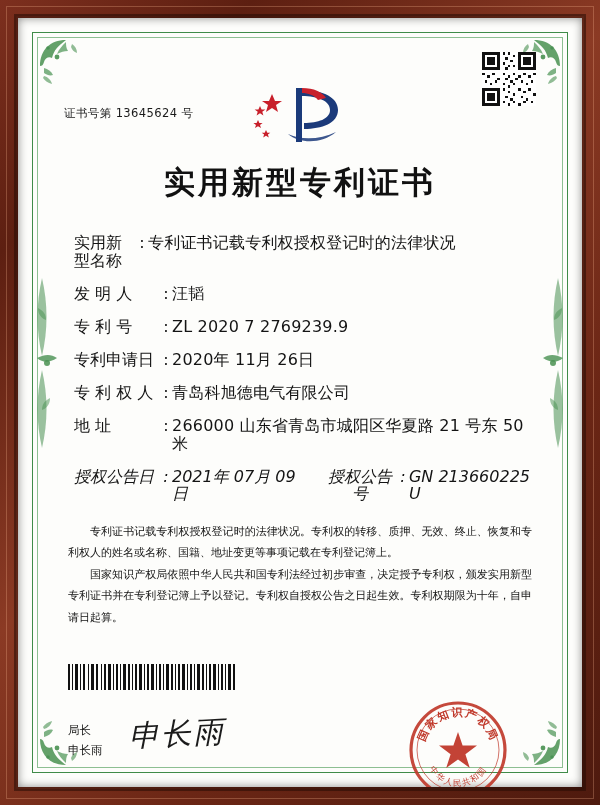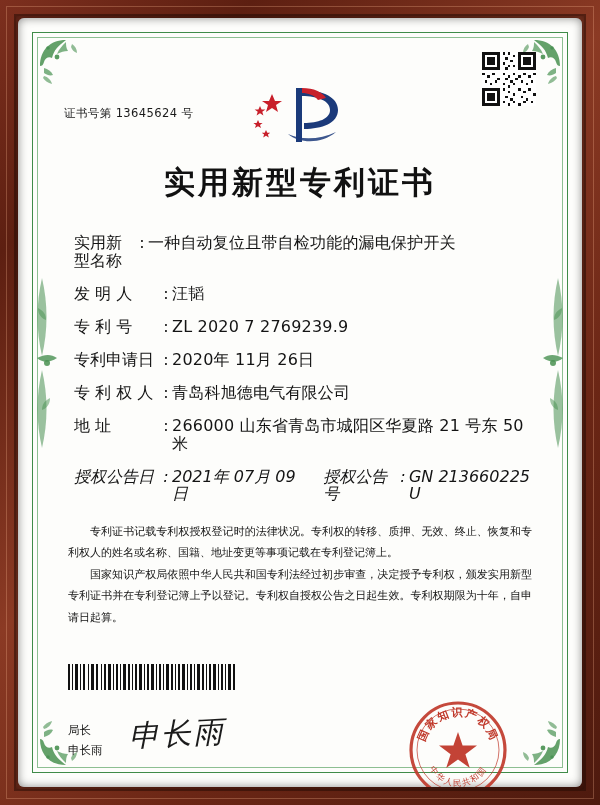--- a/index.html
+++ b/index.html
@@ -32,21 +32,20 @@
     pointer-events:none;
   }
 
   
   .sheet {
     position:relative;
     width:100%; height:100%;
     background:#fdfdfb;
     box-shadow: 0 0 10px rgba(0,0,0,.45) inset, 0 0 4px rgba(0,0,0,.4);
     overflow:hidden;
-    border-radius:6px;
   }
 
   
   .green-border {
     position:absolute; left:14px; top:14px; right:14px; bottom:14px;
     border:1.6px solid #3f8b48;
     pointer-events:none;
   }
   .green-border::after{
     content:"";
@@ -127,21 +126,21 @@
     flex:0 0 86px;
     letter-spacing:0px;
   }
   .fld .colon{ width:12px; text-align:center; flex:0 0 12px; }
   .fld .val{ flex:1 1 auto; letter-spacing:.2px; }
 
   .fld.wide .lbl{ width:62px; flex:0 0 62px; }
 
   .inline-2 { display:flex; align-items:baseline;font-style:italic; }
   .inline-2 .seg2 { margin-left:22px; display:flex; align-items:baseline; }
-  .inline-2 .seg2 .lbl2 { letter-spacing:0; }
+  .inline-2 .seg2 .lbl2 { letter-spacing:0;text-align:center; }
 
   .para{
     margin-top:18px;
     font-size:11px;
     line-height:1.95;
     color:#141414;
     text-align:justify;
     padding:0 4px;
   }
   .para p{ margin:0; text-indent:2em; }
@@ -375,21 +374,21 @@
         </svg>
       </div>
 
       <div class="title">实用新型专利证书</div>
 
       <div class="fields">
 
         <div class="fld wide">
           <span class="lbl">实用新型名称</span>
           <span class="colon">:</span>
-          <span class="val">一种自动复位且带自检功能的漏电保护开关</span>
+          <span class="val">专利证书记载专利权授权登记时的法律状况</span>
         </div>
 
         <div class="fld">
           <span class="lbl">发 明 人</span>
           <span class="colon">:</span>
           <span class="val">汪韬</span>
         </div>
 
         <div class="fld">
           <span class="lbl">专 利 号</span>

